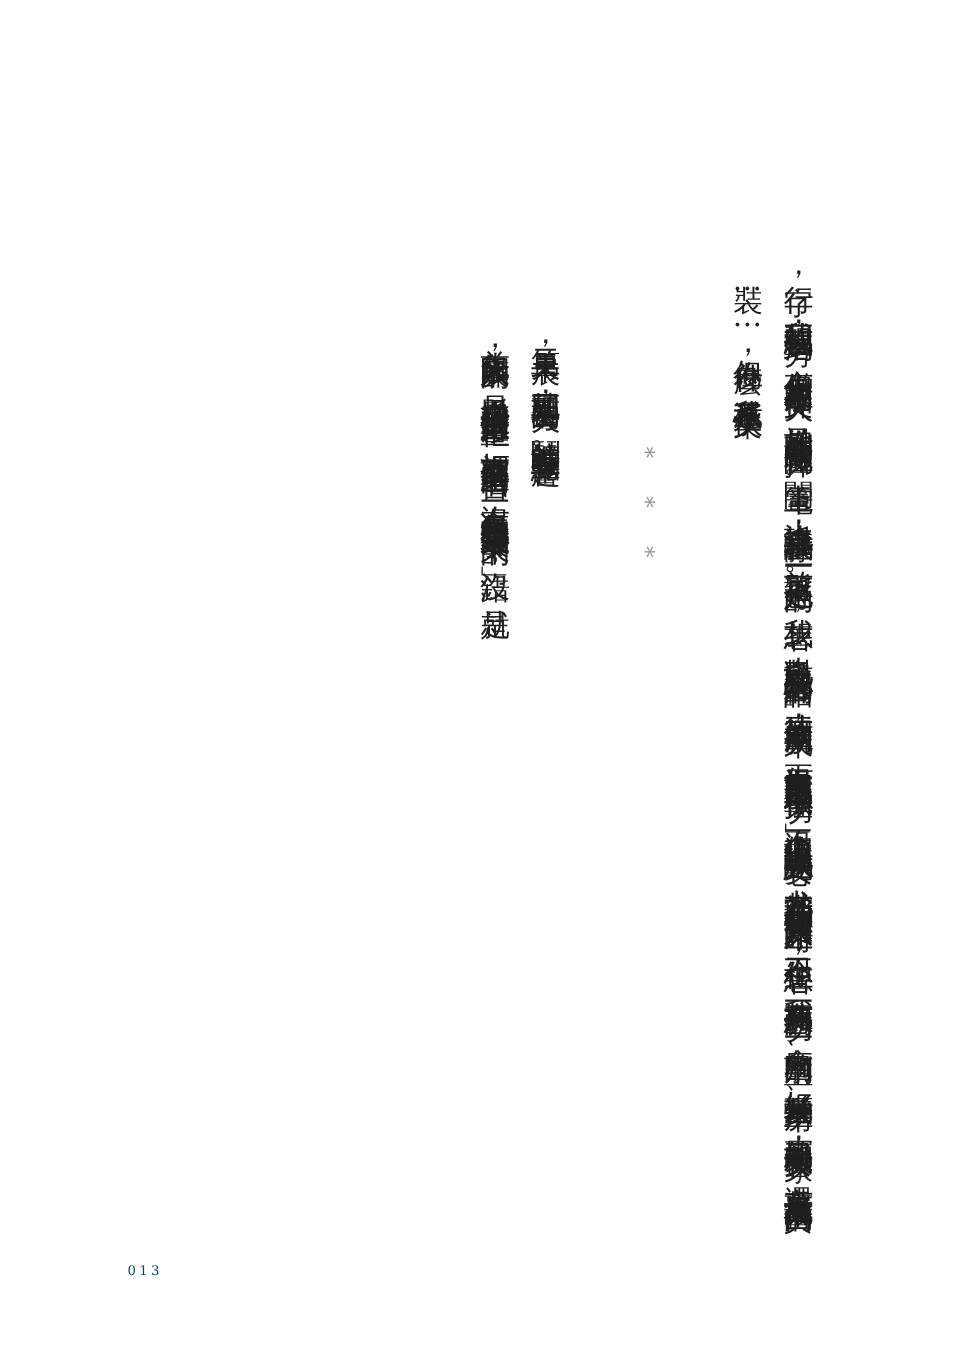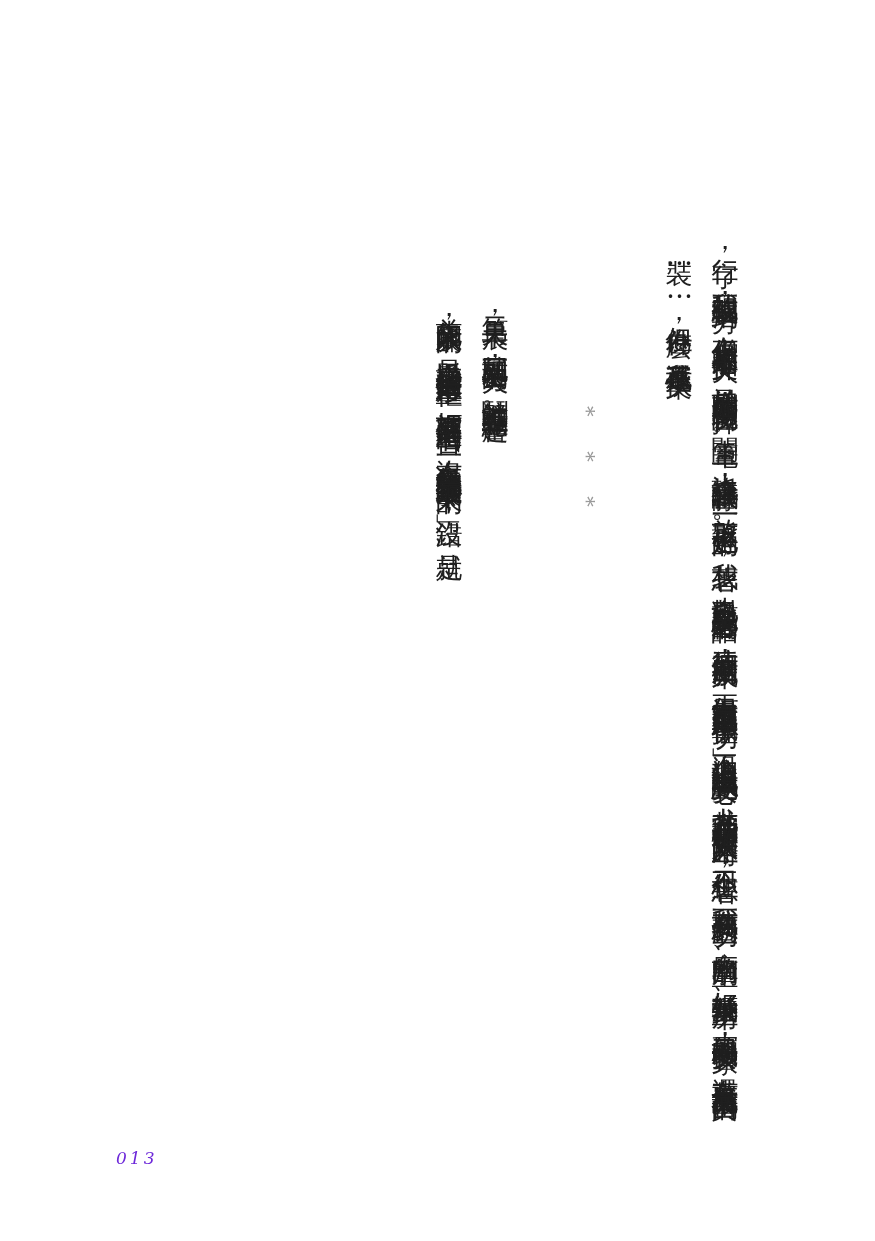--- a/index.html
+++ b/index.html
@@ -49,24 +49,23 @@
     line-height: 46px;
     font-size: 21px;
     letter-spacing: 14px;
     color: #9a9a9a;
     text-orientation: mixed;
   }
   .page-number {
     position: absolute;
     left: 116px;
     top: 1148px;
-    font-size: 17px;
+    font-size: 12px;
     letter-spacing: 3px;
-    color: #6d28d9;
-    font-style: italic;
+    color: #0c4a6e;
   }
 </style>
 </head>
 <body>
 
 <div class="page">
 
   <div class="text-block">
 
     <p class="para">行字，我的視線便落到一旁，有僧侶大相片的那個文件夾，於是把才剛開啟的視窗關掉，闔上筆電。也許這會讓我平靜些，放鬆一下也是好的。我想著，也對自己說些安定心神的話：「才待三個星期就回來了，更何況在泰國還可以用手機掌控一切。」不過這個說法也沒讓我完全安心，尤其當我躺在房裡那張特大的雙人床上時，忍不住想著，我擁有想要的一切：一座向南的別墅、好幾輛豪華房車、專屬的司機和女管家，還有整座城市最昂貴的西裝……但為什麼，我還是不快樂？</p>

